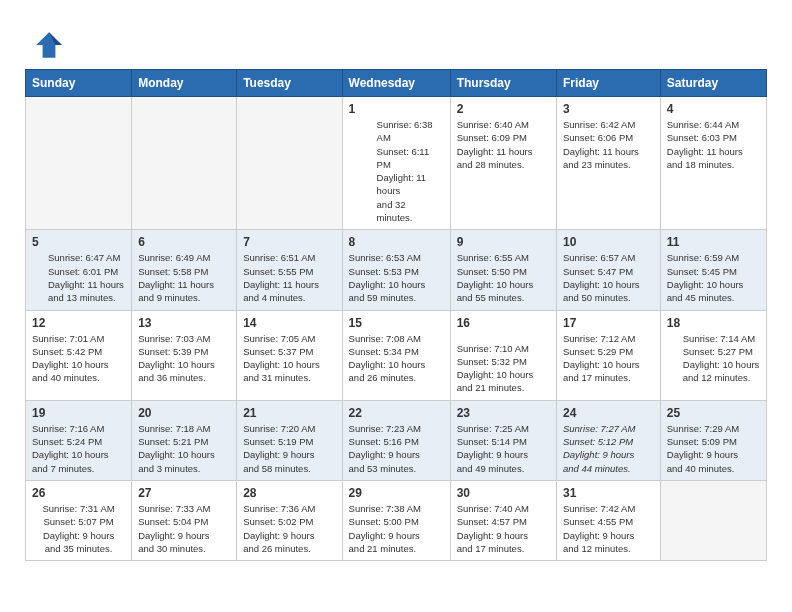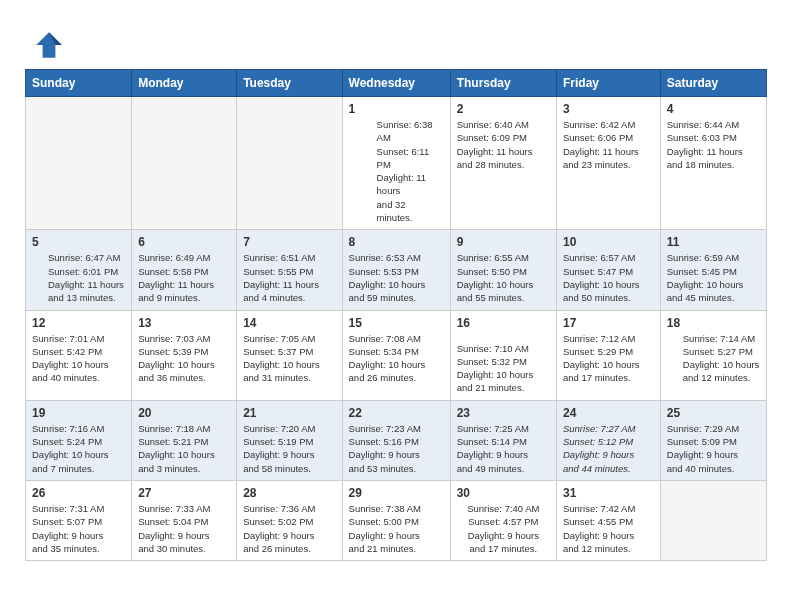--- a/index.html
+++ b/index.html
@@ -315,21 +315,21 @@
               <div class="day-number">25</div>
               <div class="day-info" style="white-space: pre-line;">Sunrise: 7:29 AM
 Sunset: 5:09 PM
 Daylight: 9 hours
 and 40 minutes.</div>
             </td>
           </tr>
           <tr>
             <td>
               <div class="day-number">26</div>
-              <div class="day-info" style="white-space: pre-line;">Sunrise: 7:31 AM
+              <div class="day-info" style="white-space: pre-line; text-align: center;">Sunrise: 7:31 AM
 Sunset: 5:07 PM
 Daylight: 9 hours
 and 35 minutes.</div>
             </td>
             <td>
               <div class="day-number">27</div>
               <div class="day-info" style="white-space: pre-line;">Sunrise: 7:33 AM
 Sunset: 5:04 PM
 Daylight: 9 hours
 and 30 minutes.</div>
@@ -343,21 +343,21 @@
             </td>
             <td>
               <div class="day-number">29</div>
               <div class="day-info" style="white-space: pre-line;">Sunrise: 7:38 AM
 Sunset: 5:00 PM
 Daylight: 9 hours
 and 21 minutes.</div>
             </td>
             <td>
               <div class="day-number">30</div>
-              <div class="day-info" style="white-space: pre-line; text-align: center;">Sunrise: 7:40 AM
+              <div class="day-info" style="white-space: pre-line;">Sunrise: 7:40 AM
 Sunset: 4:57 PM
 Daylight: 9 hours
 and 17 minutes.</div>
             </td>
             <td>
               <div class="day-number">31</div>
               <div class="day-info" style="white-space: pre-line;">Sunrise: 7:42 AM
 Sunset: 4:55 PM
 Daylight: 9 hours
 and 12 minutes.</div>

